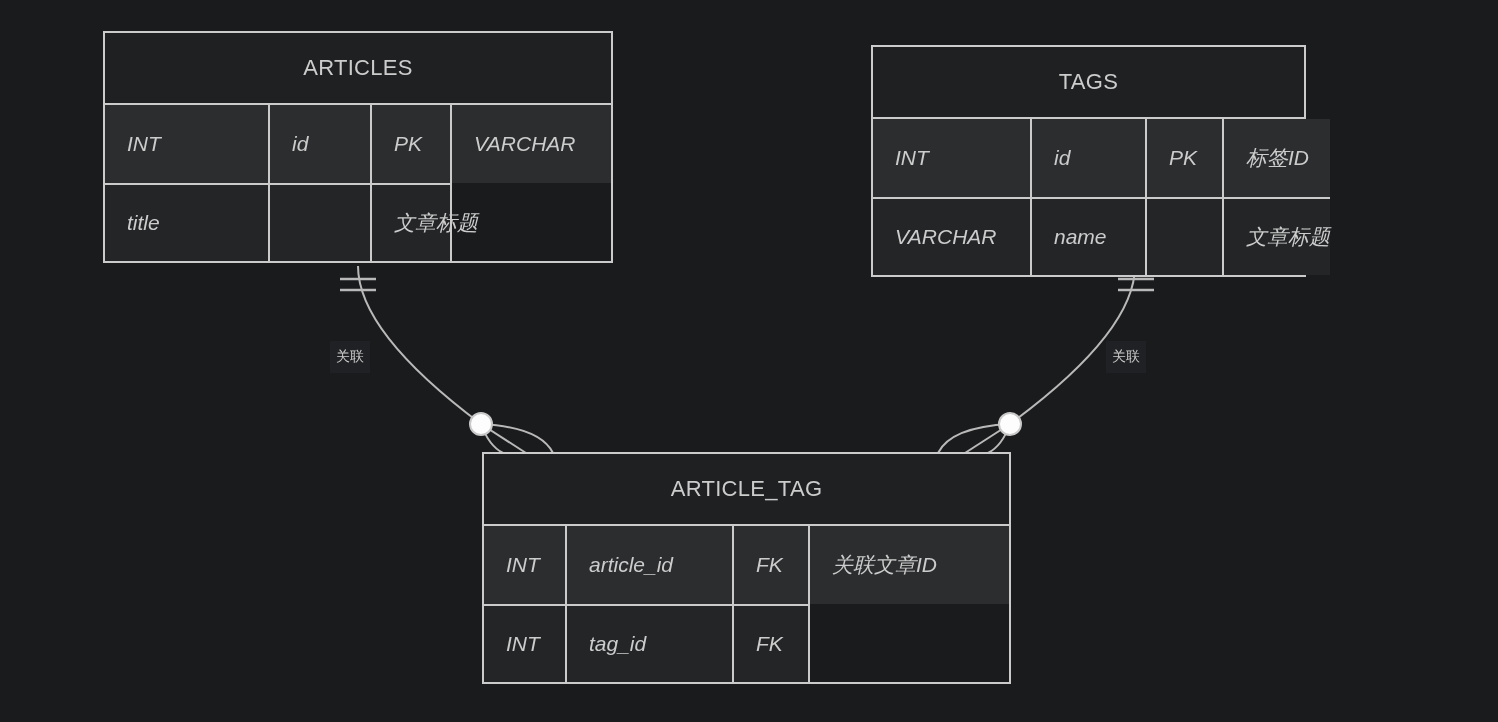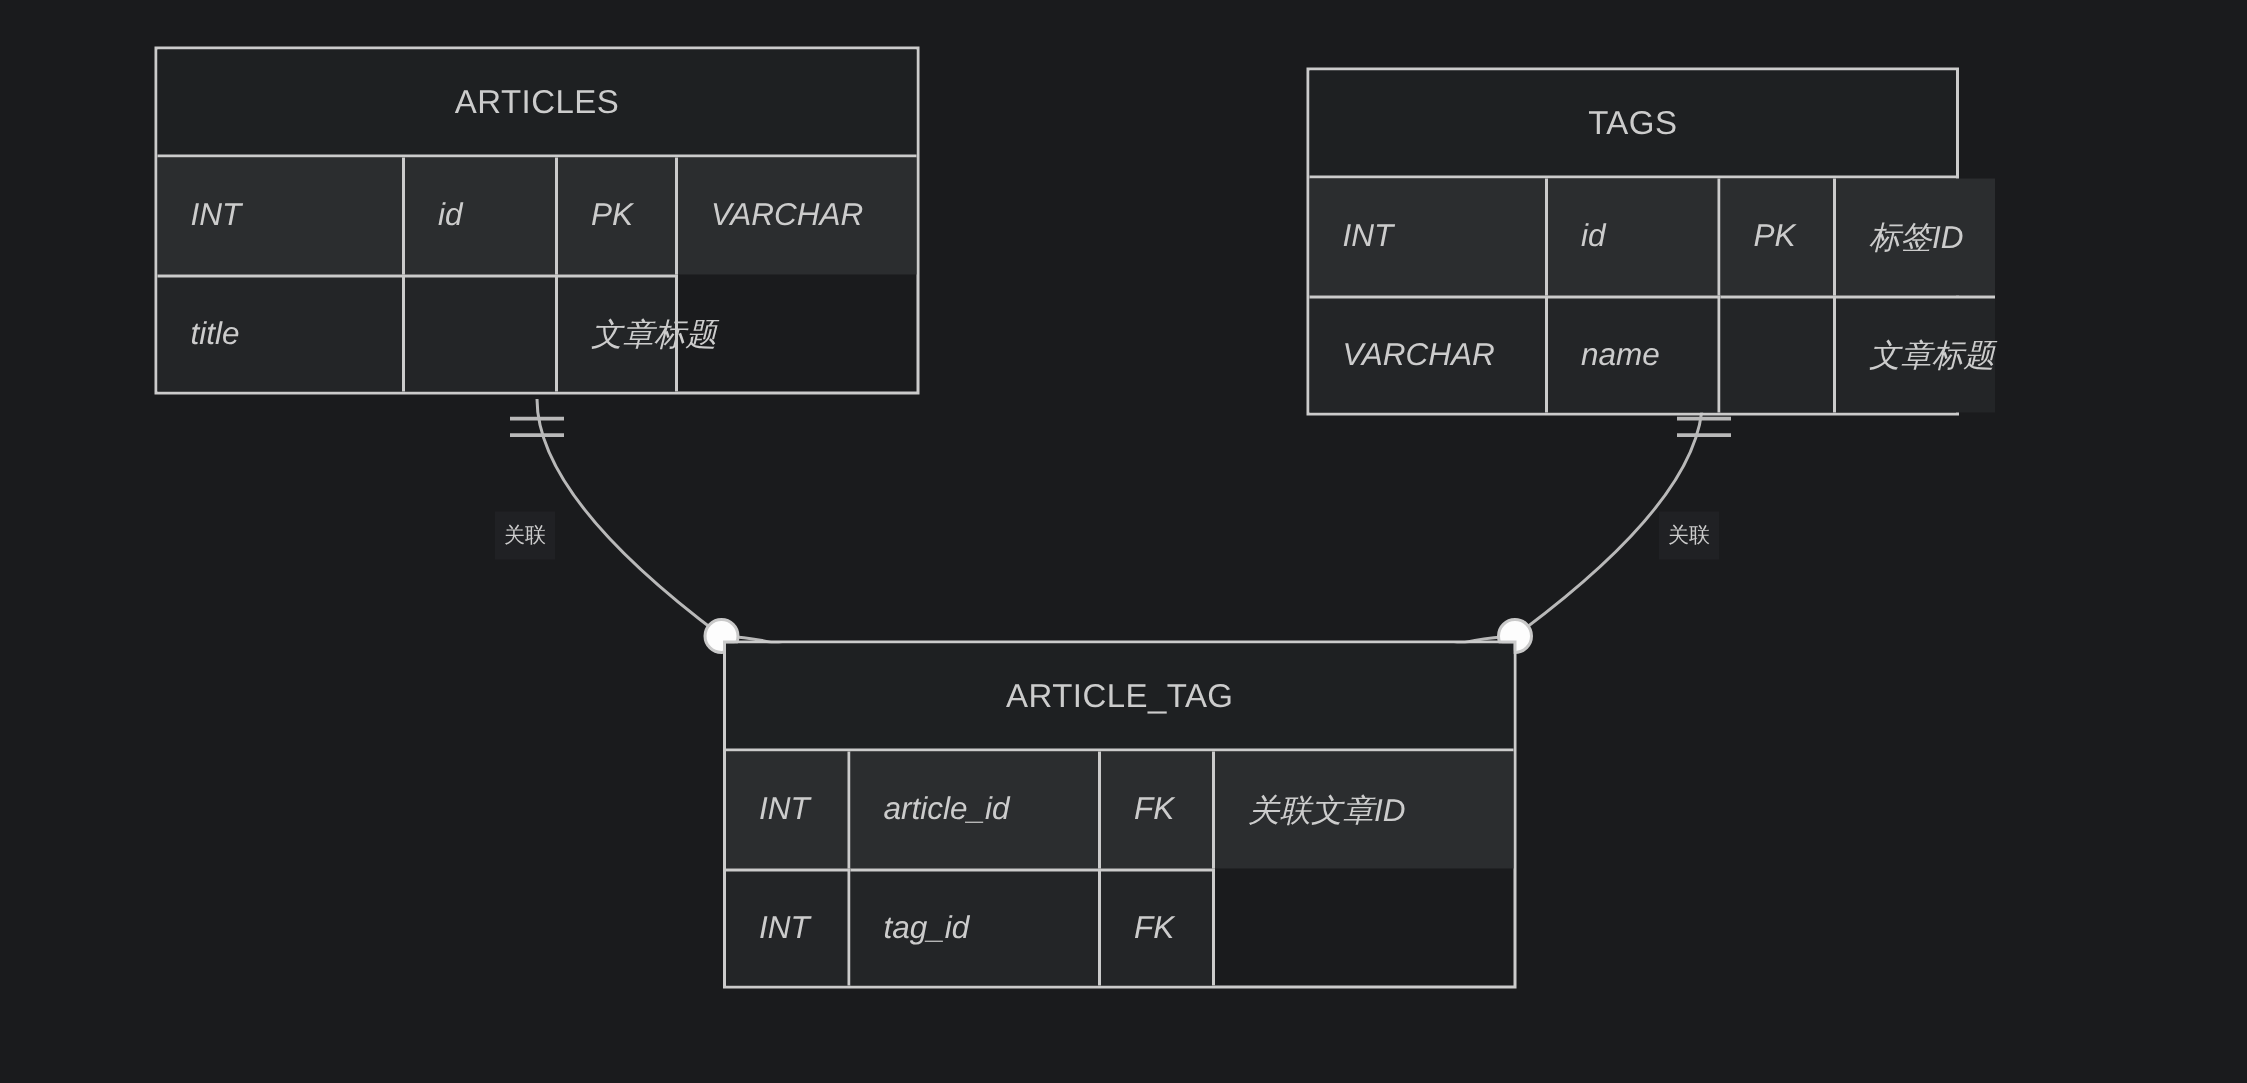--- a/index.html
+++ b/index.html
@@ -49,21 +49,21 @@
     font-style: italic;
   }
   .cell:nth-child(4n) { border-right: none; }
   .cell:nth-child(-n+4) { background: var(--row-odd); }
   .cell:nth-child(n+5) { background: var(--row-even); border-top: 2px solid var(--border); }
 
   .articles    { left: 103px; top: 31px;  width: 510px; }
   .articles .grid    { grid-template-columns: 165px 102px 80px 1fr; }
   .tags        { left: 871px; top: 45px;  width: 435px; }
   .tags .grid        { grid-template-columns: 159px 115px 77px 1fr; }
-  .article-tag { left: 482px; top: 427px; width: 529px; }
+  .article-tag { left: 482px; top: 452px; width: 529px; }
   .article-tag .grid { grid-template-columns: 83px 167px 76px 1fr; }
 
   .rel-label {
     position: absolute; z-index: 3;
     height: 32px; padding: 0 6px;
     display: flex; align-items: center; justify-content: center;
     background: var(--label-bg);
     font-size: 14px; color: var(--text);
   }
   .rel-label.left  { left: 330px; top: 341px; }

